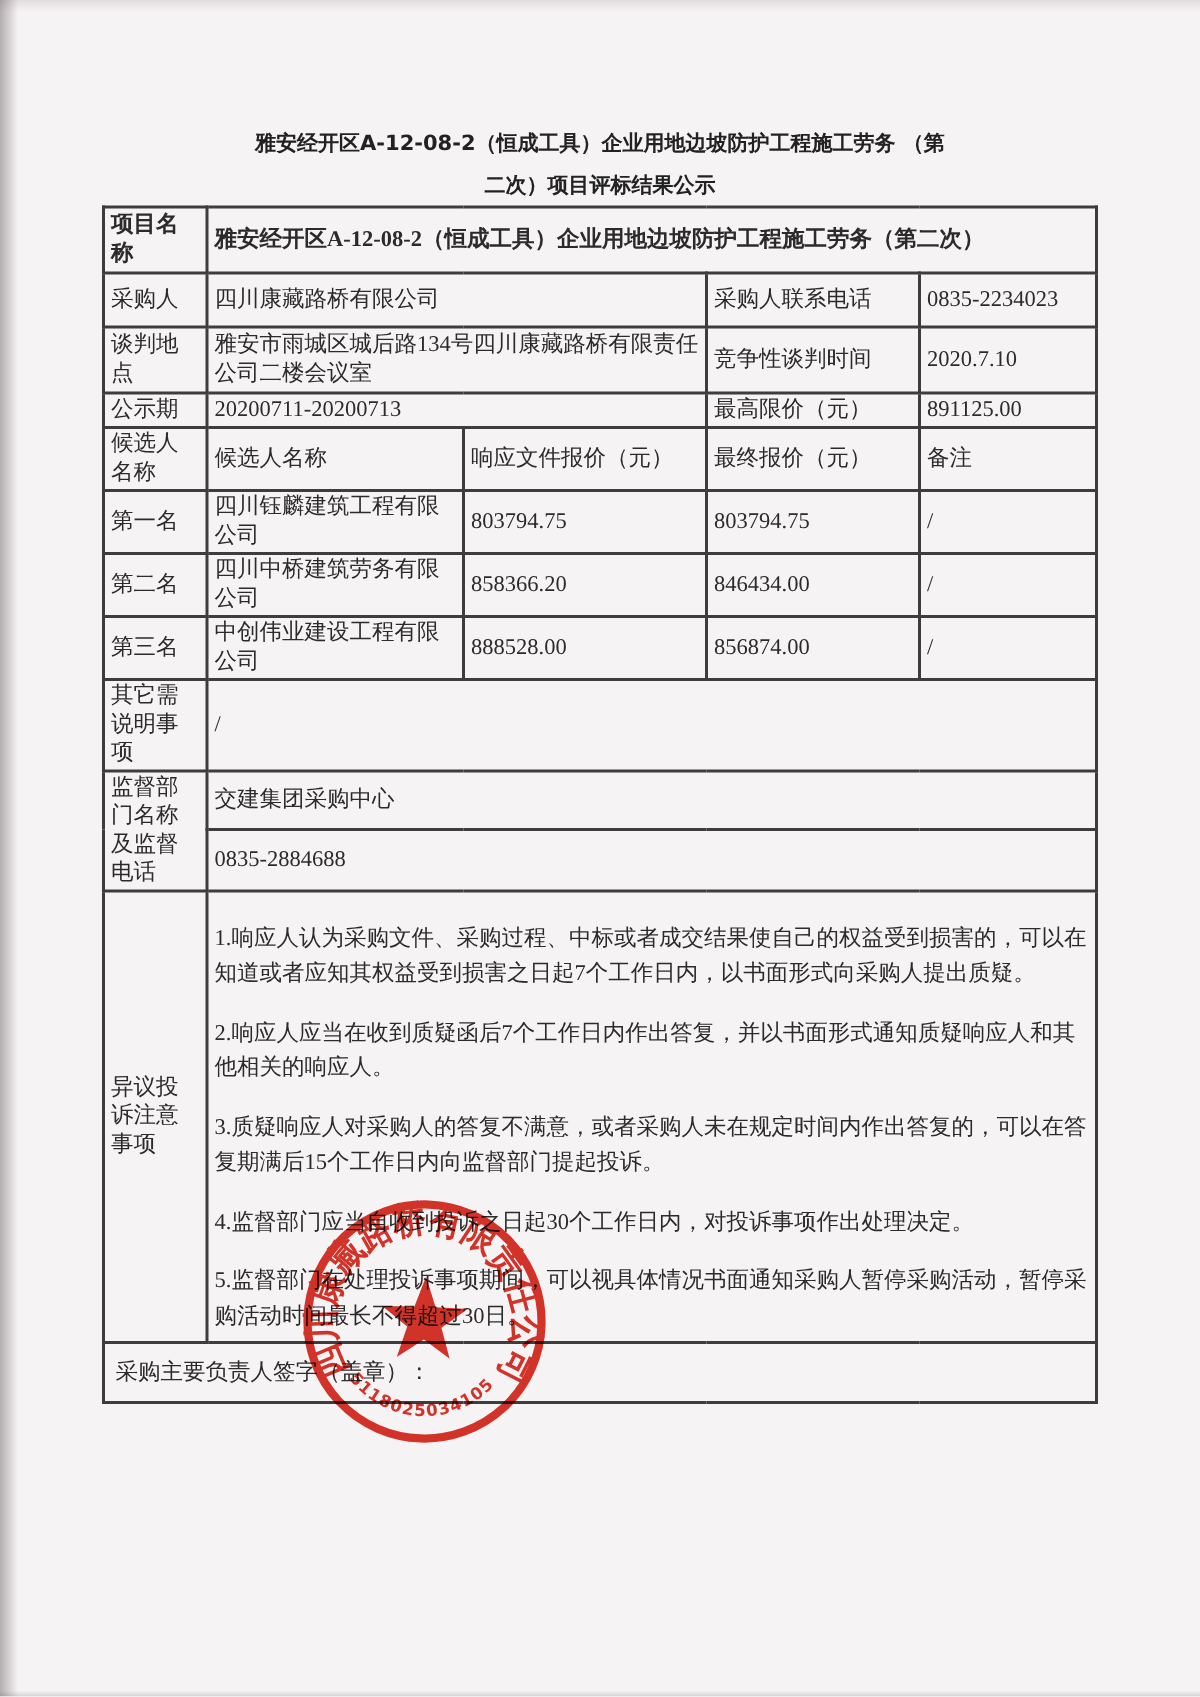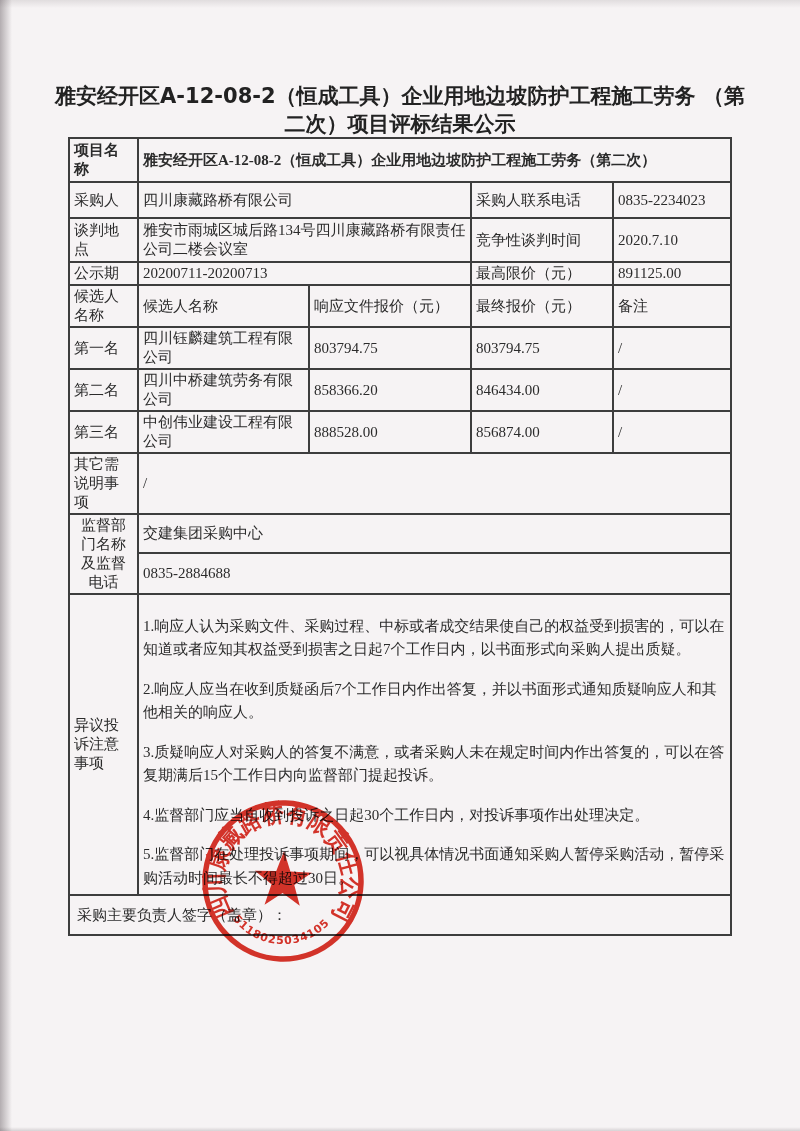--- a/index.html
+++ b/index.html
@@ -24,21 +24,21 @@
   .scan-edge-bottom{
     position:absolute;left:0;bottom:0;right:0;height:4px;
     background:linear-gradient(to top, rgba(70,60,66,.18), rgba(70,60,66,0));
     pointer-events:none;
   }
   .doc-title{
     position:absolute;top:82px;left:55px;width:690px;
     text-align:center;
     font-family:"DejaVu Sans","Liberation Sans",sans-serif;
     font-weight:bold;
-    font-size:21px;line-height:28px;
+    font-size:14px;line-height:28px;
     color:#222;
   }
   table.main{
     position:absolute;left:68px;top:137px;
     width:662px;
     border-collapse:collapse;
     table-layout:fixed;
     font-size:15px;line-height:19px;
   }
   table.main td{
@@ -56,21 +56,21 @@
   tr.r-period{height:21px;}
   tr.r-chead{height:39px;}
   tr.r-cand{height:39px;}
   tr.r-other{height:41px;}
   tr.r-sup1{height:39px;}
   tr.r-sup2{height:40px;}
   tr.r-objection{height:301px;}
   tr.r-sign{height:40px;}
   td.objection-cell{padding:8px 10px;line-height:23.5px;}
   td.objection-cell .obj-item{text-align:left;margin-top:16px;}
-  td.sup-label{text-align:center;}
+  td.sup-label{text-align:left;}
   .seal{
     position:absolute;left:181px;top:779px;width:204px;height:204px;
     mix-blend-mode:multiply;
     opacity:.93;
     transform:rotate(2deg);
     pointer-events:none;
   }
   .seal text{
     font-family:"DejaVu Sans","Liberation Sans",sans-serif;
     font-weight:bold;

